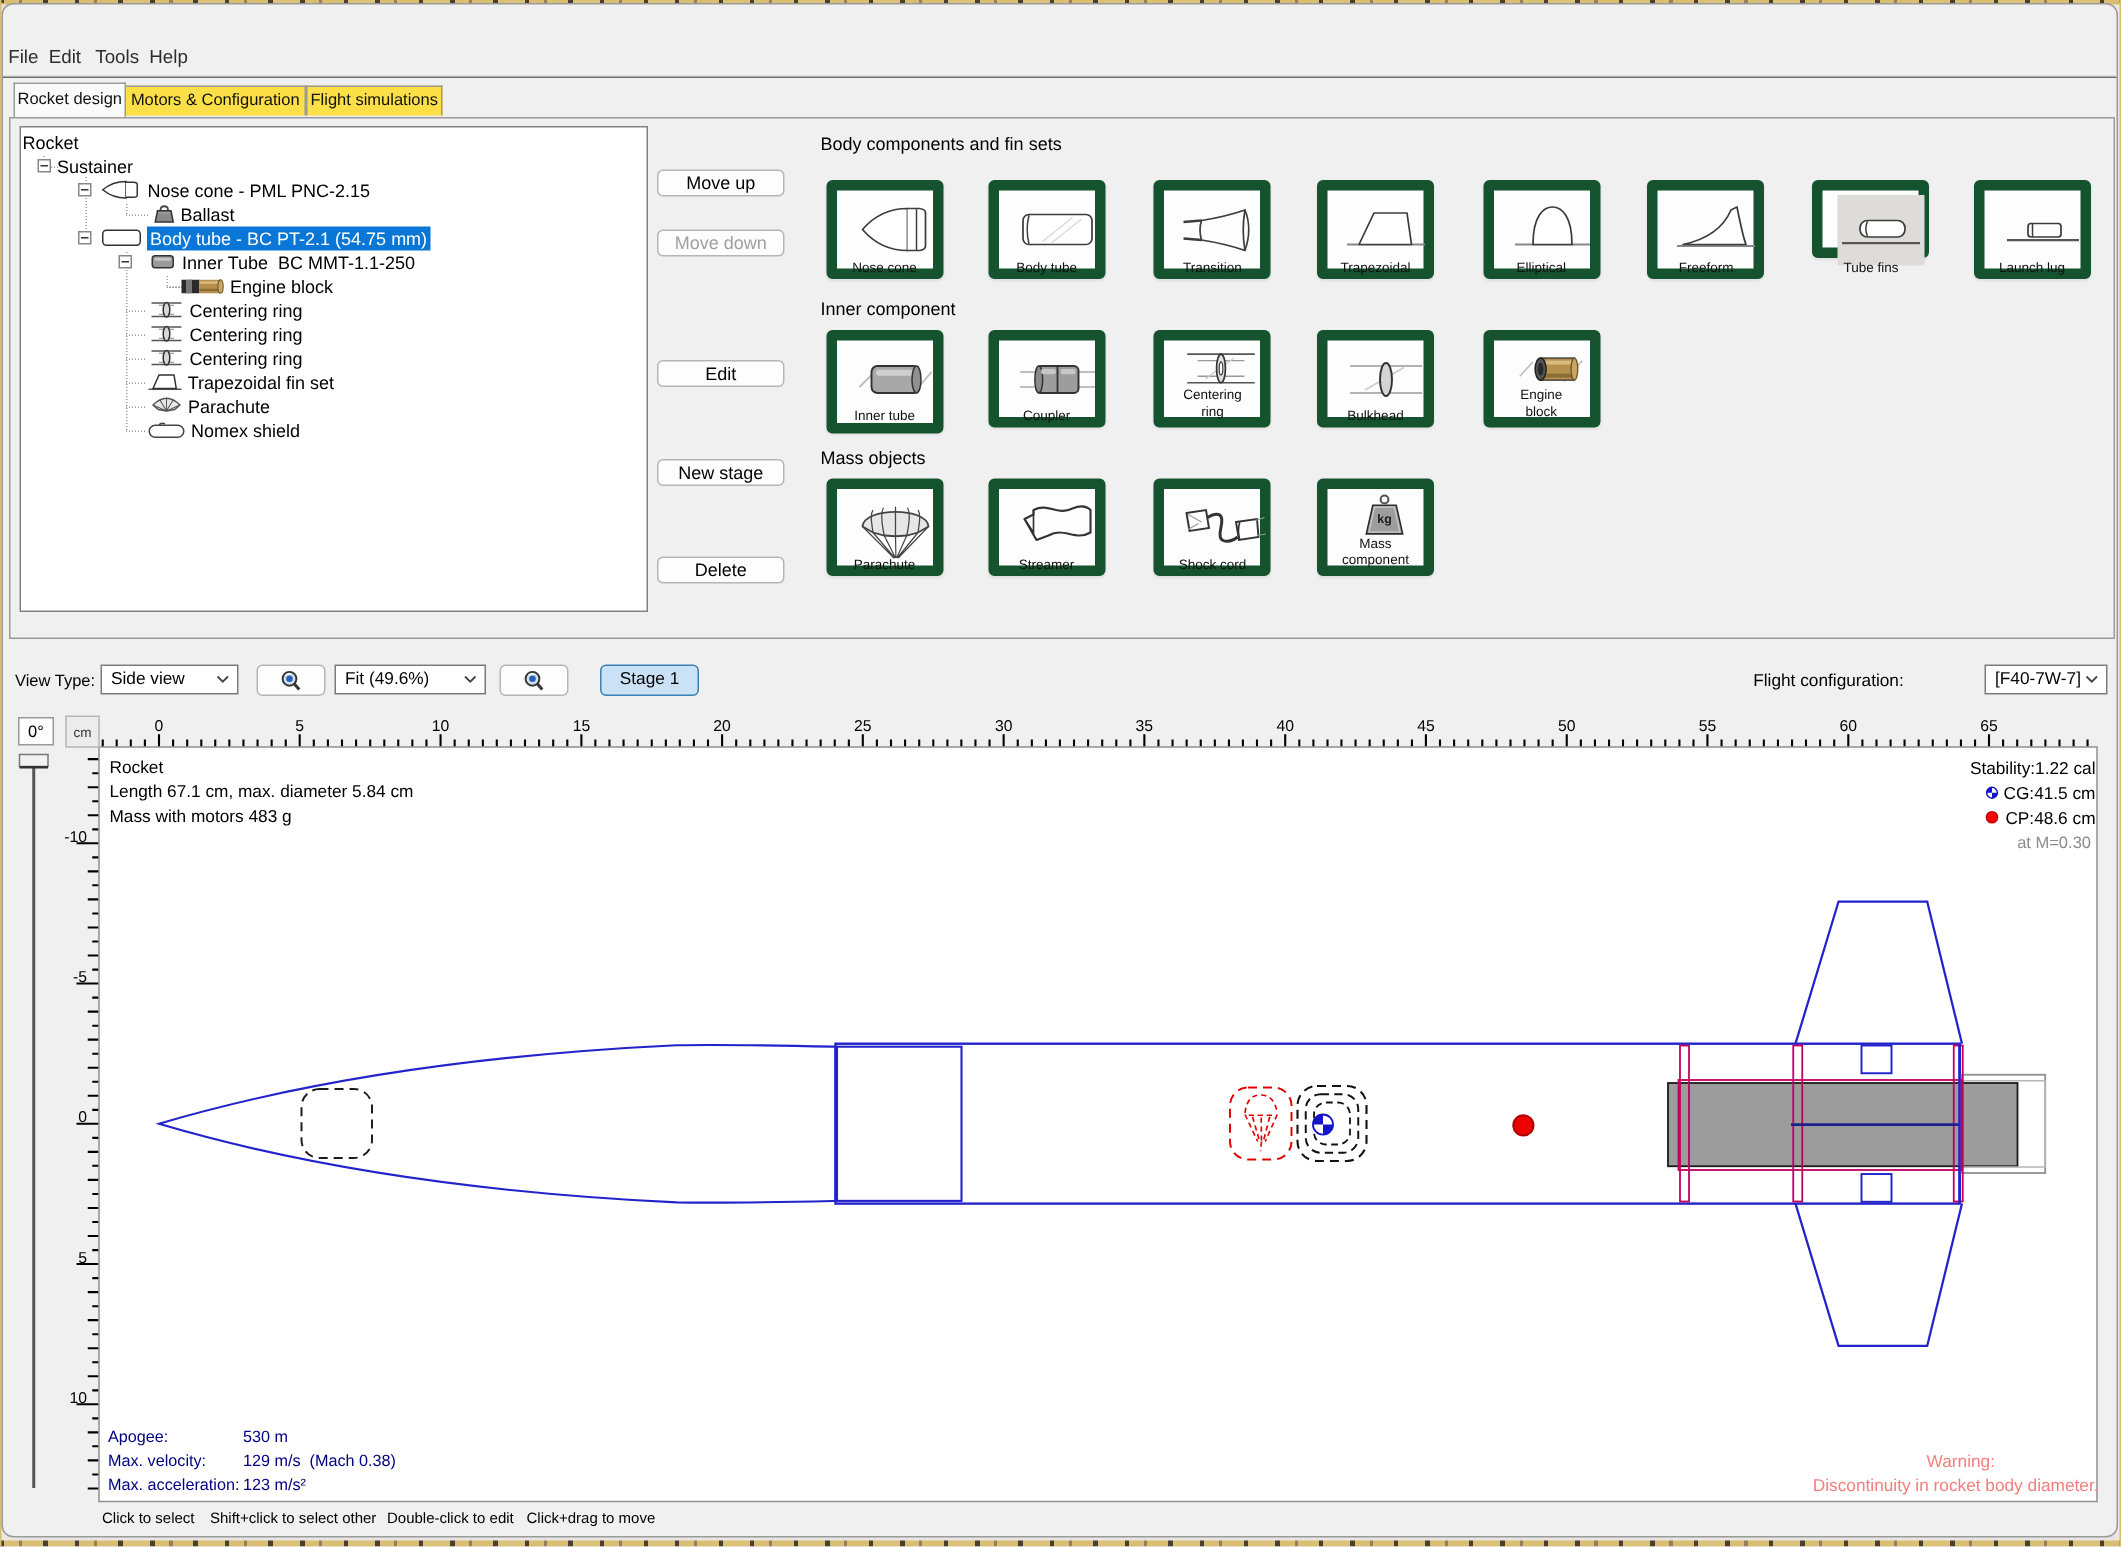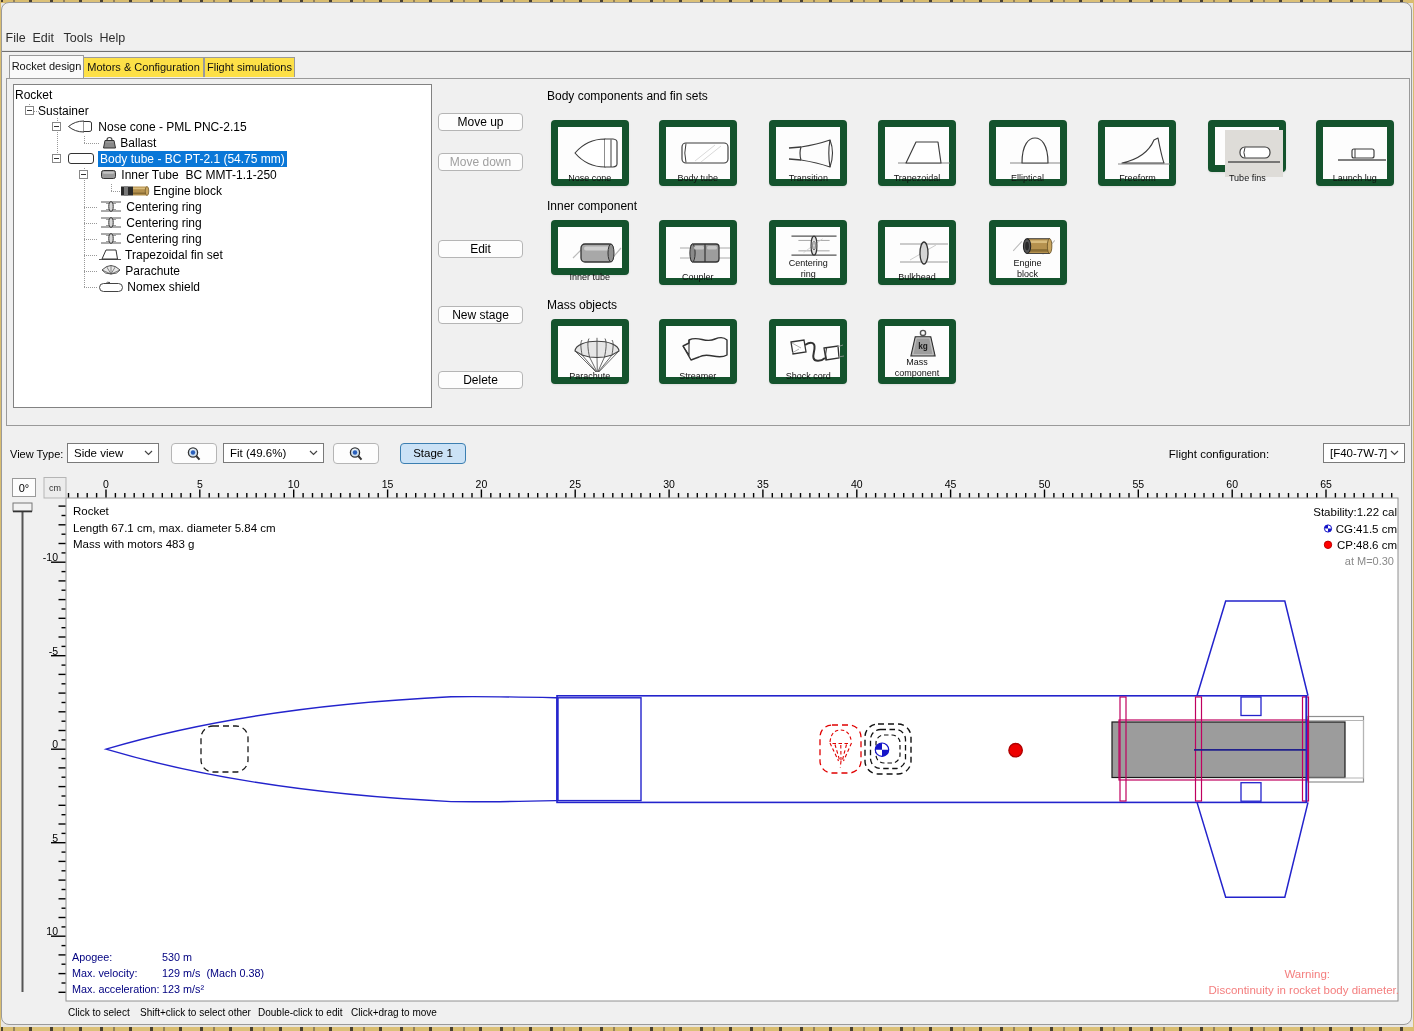--- a/index.html
+++ b/index.html
@@ -193,21 +193,21 @@
         <div class="lab" style="top:46px">Tube fins</div>
       </div>
       <div class="cbtn" style="left:1308.7px;top:41px;height:66px">
         <svg style="left:9px;top:5px" width="60" height="42" viewBox="0 0 60 42">
           <path d="M6 28 L54 28" stroke="#555" stroke-width="1.5"></path>
           <rect x="20" y="17" width="22" height="9" rx="2" fill="#fff" stroke="#3c3c3c" stroke-width="1.15" stroke-linejoin="round" stroke-linecap="round"></rect>
           <path d="M23 17 L23 26" stroke="#3c3c3c" stroke-width="1"></path>
         </svg>
         <div class="lab" style="top:46px">Launch lug</div>
       </div>
-      <div class="cbtn" style="left:543.7px;top:141px;height:55px">
+      <div class="cbtn" style="left:543.7px;top:141px;height:69px">
         <svg style="left:9px;top:5px" width="60" height="42" viewBox="0 0 60 42">
           <path d="M6 26 L18 14 M42 30 L54 16" stroke="#bbb" stroke-width="1.2"></path>
           <rect x="14" y="12" width="32" height="18" rx="4" fill="#a8a8a8" stroke="#333" stroke-width="1.3"></rect>
           <rect x="17" y="14.5" width="26" height="4" rx="2" fill="#cfcfcf"></rect>
           <ellipse cx="44" cy="21" rx="3" ry="9" fill="#909090" stroke="#333" stroke-width="1"></ellipse>
         </svg>
         <div class="lab" style="top:45px">Inner tube</div>
       </div>
       <div class="cbtn" style="left:651.7px;top:141px;height:65px">
         <svg style="left:9px;top:5px" width="60" height="42" viewBox="0 0 60 42">

